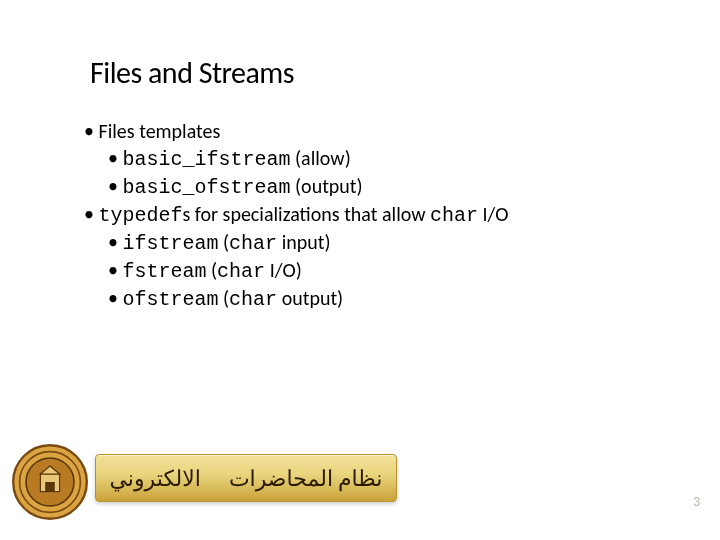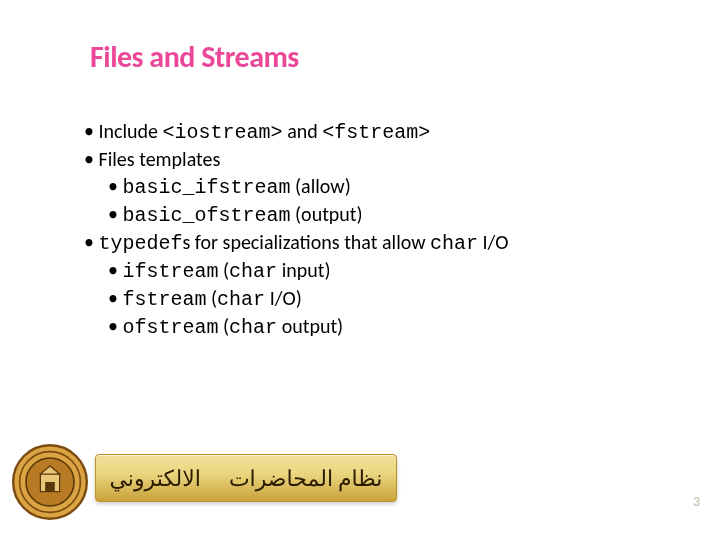--- a/index.html
+++ b/index.html
@@ -14,25 +14,25 @@
     overflow: hidden;
   }
   .slide {
     width: 720px;
     height: 540px;
     position: relative;
     box-sizing: border-box;
   }
   .title {
     position: absolute;
-    top: 38px;
+    top: 54px;
     left: 90px;
     font-size: 30px;
-    font-weight: 700;
-    color: #ec4899;
+    font-weight: 400;
+    color: #000000;
     letter-spacing: -0.5px;
   }
   .content {
     position: absolute;
     top: 118px;
     left: 60px;
     font-size: 20px;
     line-height: 1.35;
   }
   .content ul { list-style: none; padding: 0; margin: 0; }
@@ -78,21 +78,20 @@
 </style>
 </head>
 <body>
 
 <div class="slide">
 
   <div class="title">Files and Streams</div>
 
   <div class="content">
     <ul>
-      <li class="l2"><span>Include </span><span class="mono">&lt;iostream&gt;</span><span> and </span><span class="mono">&lt;fstream&gt;</span></li>
       <li class="l2"><span>Files templates</span></li>
       <li class="l3"><span class="mono">basic_ifstream</span><span> (allow)</span></li>
       <li class="l3"><span class="mono">basic_ofstream</span><span> (output)</span></li>
       <li class="l2"><span class="mono">typedef</span><span>s for specializations that allow </span><span class="mono">char</span><span> I/O</span></li>
       <li class="l3"><span class="mono">ifstream</span><span> (</span><span class="mono">char</span><span> input)</span></li>
       <li class="l3"><span class="mono">fstream</span><span> (</span><span class="mono">char</span><span> I/O)</span></li>
       <li class="l3"><span class="mono">ofstream</span><span> (</span><span class="mono">char</span><span> output)</span></li>
     </ul>
   </div>
 

